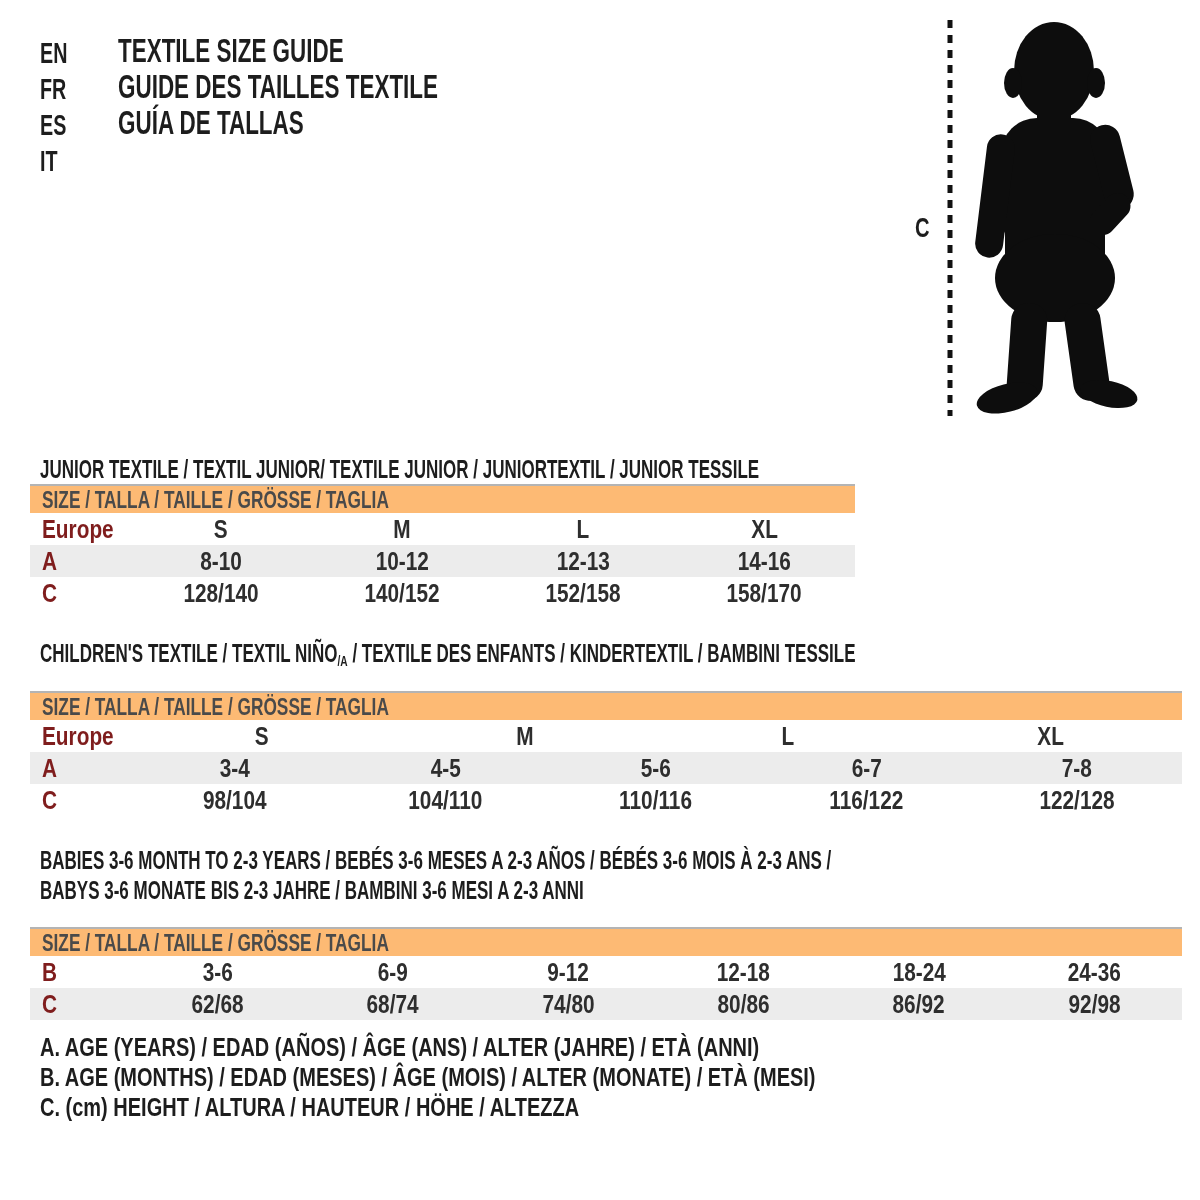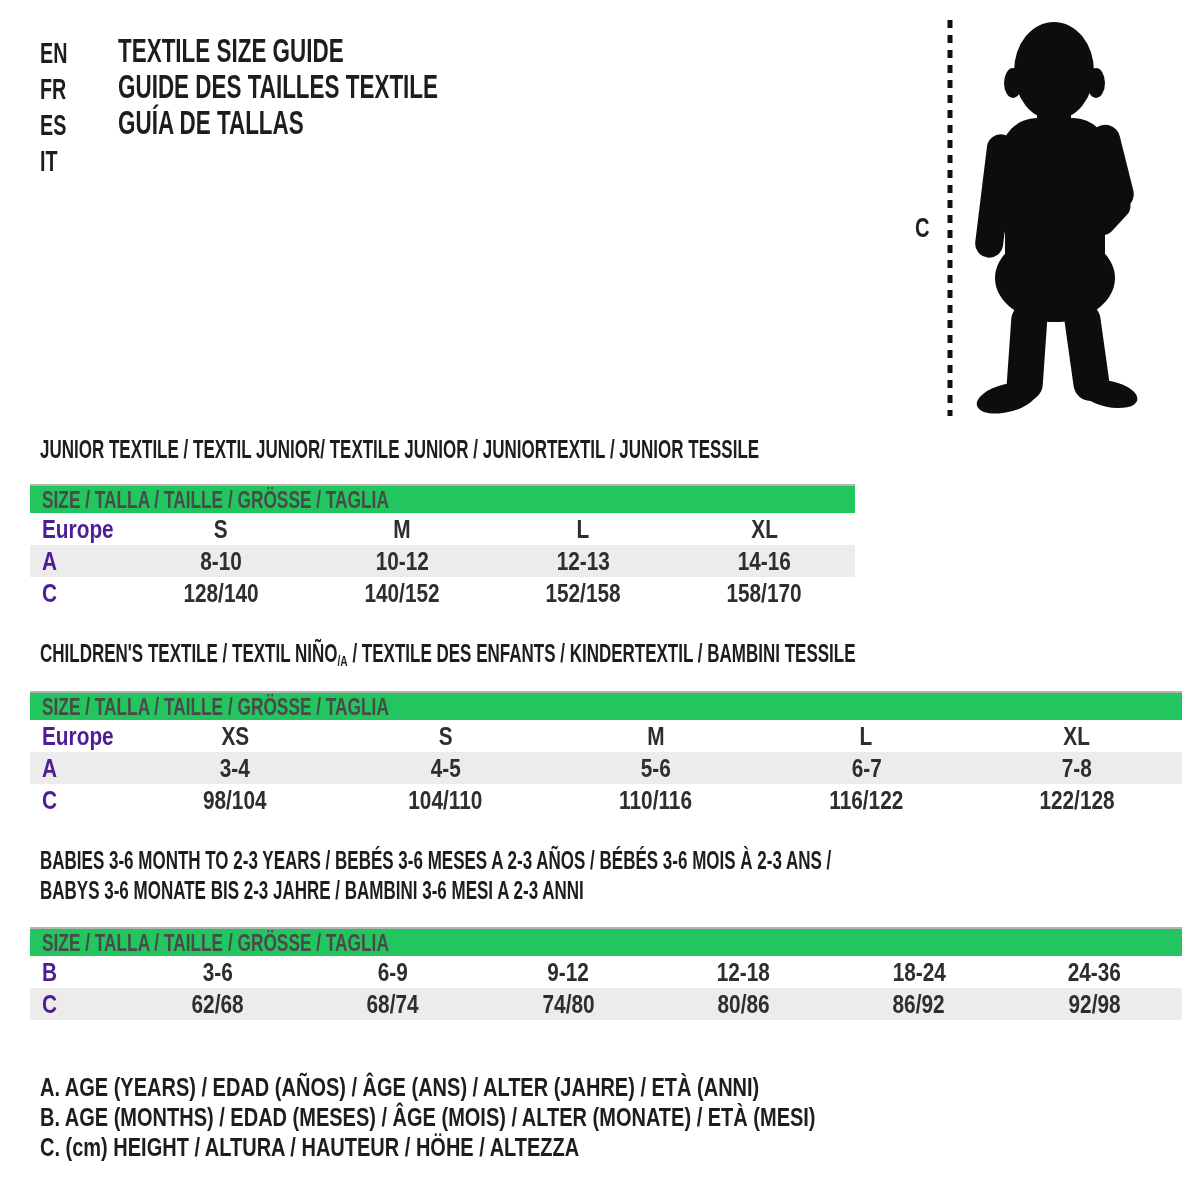--- a/index.html
+++ b/index.html
@@ -27,42 +27,42 @@
   .lang-code { width:78px; font-weight:bold; font-size:29px; }
   .lang-title { font-weight:bold; font-size:33px; }
 
   
   .measure-line-svg { left:944px; top:16px; }
   .silhouette-svg { left:955px; top:18px; }
   .measure-label { left:915px; top:212px; font-weight:bold; font-size:28px; }
 
   
   .sec-heading { font-weight:bold; font-size:25px; line-height:30px; color:#1d1d1d; }
-  .junior-heading { left:40px; top:434px; }
+  .junior-heading { left:40px; top:454px; }
   .children-heading { left:40px; top:638px; }
   .babies-heading { left:40px; top:845px; }
   .sub-a { font-size:15px; vertical-align:-4px; letter-spacing:0; }
 
   
   .size-table { position:absolute; }
   .tbl-junior { left:30px; top:484px; width:825px; }
   .tbl-children { left:30px; top:691px; width:1152px; }
   .tbl-babies { left:30px; top:927px; width:1152px; }
   .size-bar {
-    height:29px; background:#22c55e; border-top:2px solid #b4b4b4;
+    height:29px; background:#fdba74; border-top:2px solid #b4b4b4;
     display:flex; align-items:center; padding-left:12px;
   }
   .size-bar-label { font-weight:bold; font-size:24px; color:#4a4a4a; }
   .t-row { display:flex; height:32px; align-items:center; }
   .t-row.shaded { background:#ececec; }
-  .t-label { width:100px; padding-left:12px; font-weight:bold; font-size:26px; color:#4c1d95; }
+  .t-label { width:100px; padding-left:12px; font-weight:bold; font-size:26px; color:#7f1d1d; }
   .t-cell { flex:1; display:flex; justify-content:center; font-weight:bold; font-size:26px; color:#2e2e2e; }
 
   
-  .legend { left:40px; top:1072px; }
+  .legend { left:40px; top:1032px; }
   .legend-line { height:30px; display:flex; align-items:center; font-weight:bold; font-size:25px; color:#1d1d1d; }
 </style>
 </head>
 <body>
 
 <div class="abs lang-block">
   <div class="lang-row">
     <span class="lang-code"><span class="cx o-l s68">EN</span></span>
     <span class="lang-title"><span class="cx o-l s68">TEXTILE SIZE GUIDE</span></span>
   </div>
@@ -168,23 +168,20 @@
 </div>
 
 <h2 class="abs sec-heading children-heading"><span class="cx o-l s68"><span>CHILDREN'S TEXTILE / TEXTIL NIÑO</span><span class="sub-a">/A</span><span> / TEXTILE DES ENFANTS / KINDERTEXTIL / BAMBINI TESSILE</span></span></h2>
 
 <div class="size-table tbl-children">
   <div class="size-bar">
     <span class="size-bar-label"><span class="cx o-l s72">SIZE / TALLA / TAILLE / GRÖSSE / TAGLIA</span></span>
   </div>
   <div class="t-row">
     <span class="t-label"><span class="cx o-l s80">Europe</span></span>
-    <span class="t-cell">
-        <span class="cx o-c s80">XS</span>
-      </span>
     <span class="t-cell">
         <span class="cx o-c s80">S</span>
       </span>
     <span class="t-cell">
         <span class="cx o-c s80">M</span>
       </span>
     <span class="t-cell">
         <span class="cx o-c s80">L</span>
       </span>
     <span class="t-cell">

